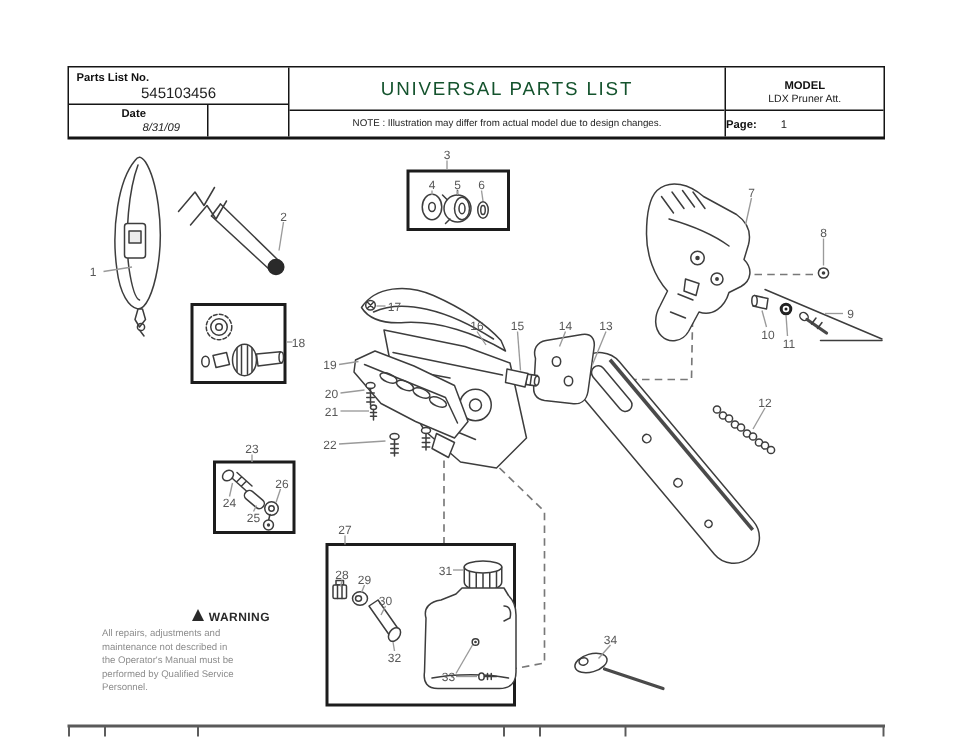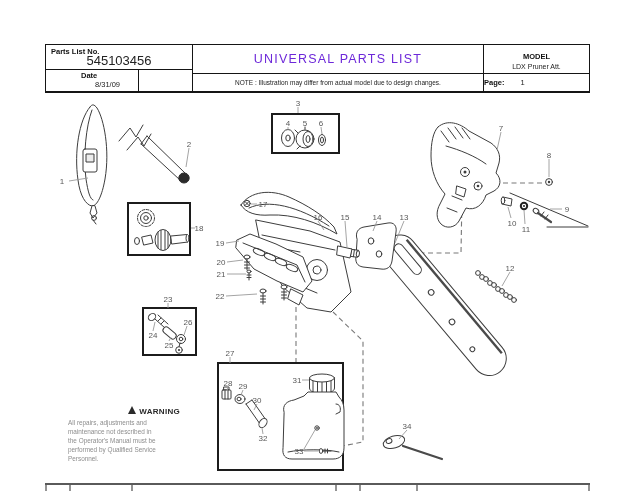--- a/index.html
+++ b/index.html
@@ -4,32 +4,32 @@
 <style>
   html,body{margin:0;padding:0;background:#fff;}
   .page{position:relative;width:636px;height:500px;background:#fff;overflow:hidden;
         font-family:"Liberation Sans",sans-serif;color:#111;}
   
   .header{position:absolute;left:45px;top:44px;width:545px;height:49px;
           border:1.5px solid #151515;border-bottom-width:2.5px;display:flex;box-sizing:border-box;background:#fff;}
   .h-left{width:147px;border-right:1.5px solid #151515;display:flex;flex-direction:column;box-sizing:border-box;}
   .h-row1{height:24px;border-bottom:1px solid #151515;position:relative;}
   .h-row1 .toplbl{position:absolute;left:5px;top:2px;}
-  .h-row1 .num{position:absolute;bottom:1px;left:0;width:100%;text-align:center;font-size:13px;color:#222;}
+  .h-row1 .num{position:absolute;bottom:1px;left:0;width:100%;text-align:center;font-size:10px;color:#222;}
   .lbl{font-weight:bold;font-size:7.5px;color:#111;}
   .h-row2{flex:1;display:flex;margin-left:31px;}
   .cell-date{width:62px;border-right:1px solid #151515;position:relative;box-sizing:border-box;}
   .cell-date .lbl{position:absolute;left:4px;top:1px;}
-  .cell-date .val{position:absolute;bottom:2px;width:100%;text-align:center;font-size:7.5px;color:#222;}
+  .cell-date .val{position:absolute;bottom:2px;width:100%;text-align:center;font-size:7.5px;color:#222;font-style:italic;}
   .cell-repl{flex:1;position:relative;}
   .cell-repl .lbl{position:absolute;top:1px;width:100%;text-align:center;}
   .cell-repl .val{position:absolute;bottom:2px;width:100%;text-align:center;font-size:6.2px;color:#333;}
   .h-center{flex:1;display:flex;flex-direction:column;}
   .hc-r1{height:28px;border-bottom:1px solid #151515;display:flex;align-items:center;justify-content:center;}
-  .title{font-size:12.5px;color:#6d28d9;letter-spacing:1.2px;}
+  .title{font-size:12.5px;color:#14532d;letter-spacing:1.2px;}
   .hc-r2{flex:1;display:flex;align-items:center;justify-content:center;}
   .note{font-size:6.5px;color:#222;}
   .h-right{width:106px;border-left:1.5px solid #151515;display:flex;flex-direction:column;box-sizing:border-box;}
   .hr-r1{height:28px;border-bottom:1px solid #151515;text-align:center;}
   .model-lbl{font-size:7.5px;font-weight:bold;margin-top:7px;}
   .model-val{font-size:7px;color:#222;margin-top:2px;}
   .hr-r2{flex:1;display:flex;align-items:center;justify-content:flex-start;gap:16px;}
   .hr-r2 .pg{font-size:7.5px;color:#222;}
   
   .warning{position:absolute;left:68px;top:406px;width:112px;font-size:6.4px;line-height:9px;color:#8d8d8d;}

